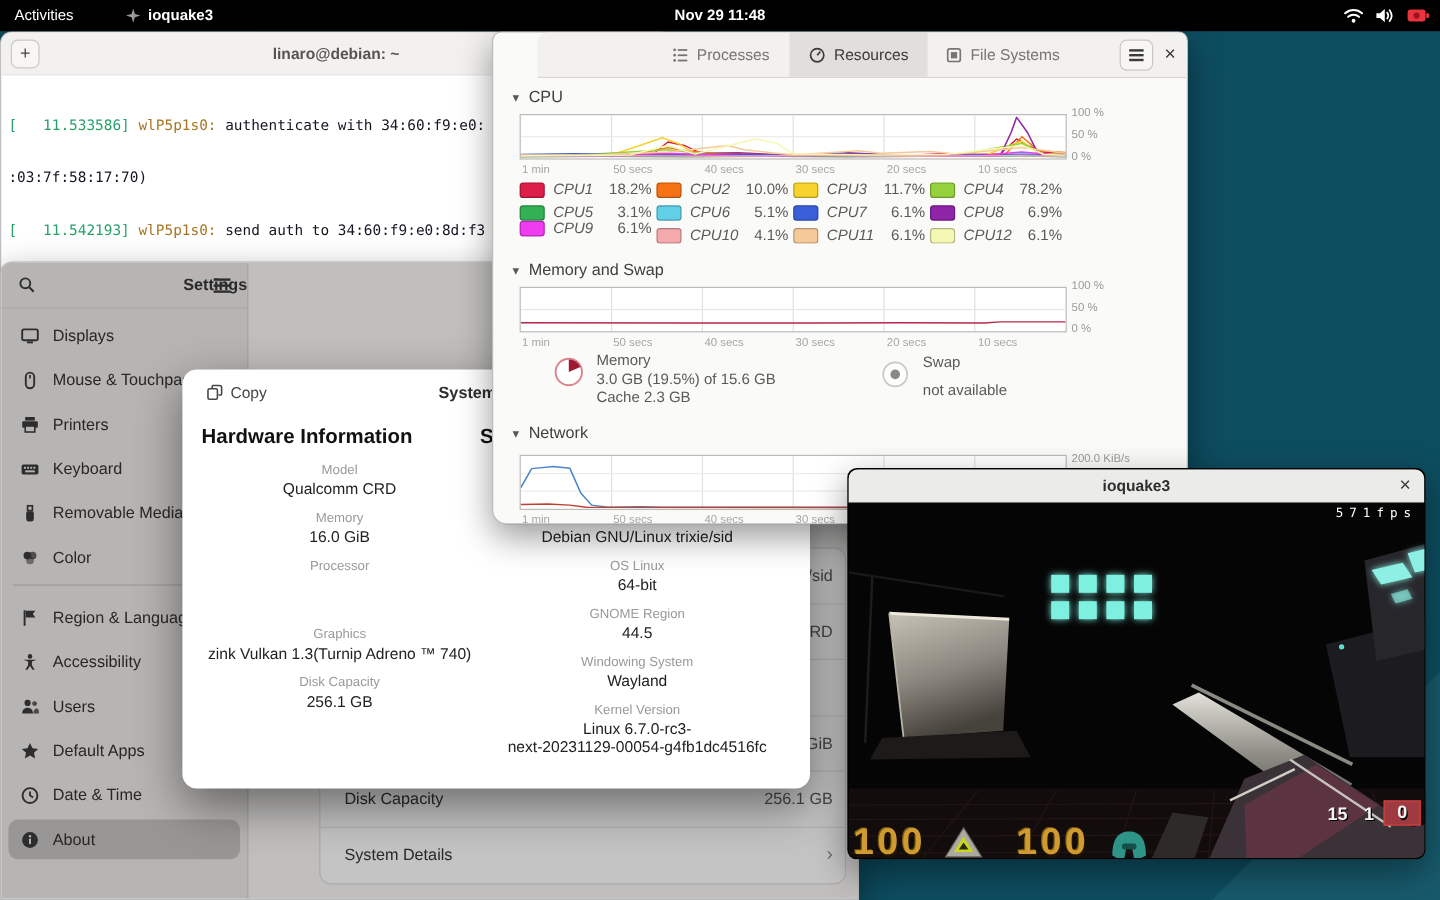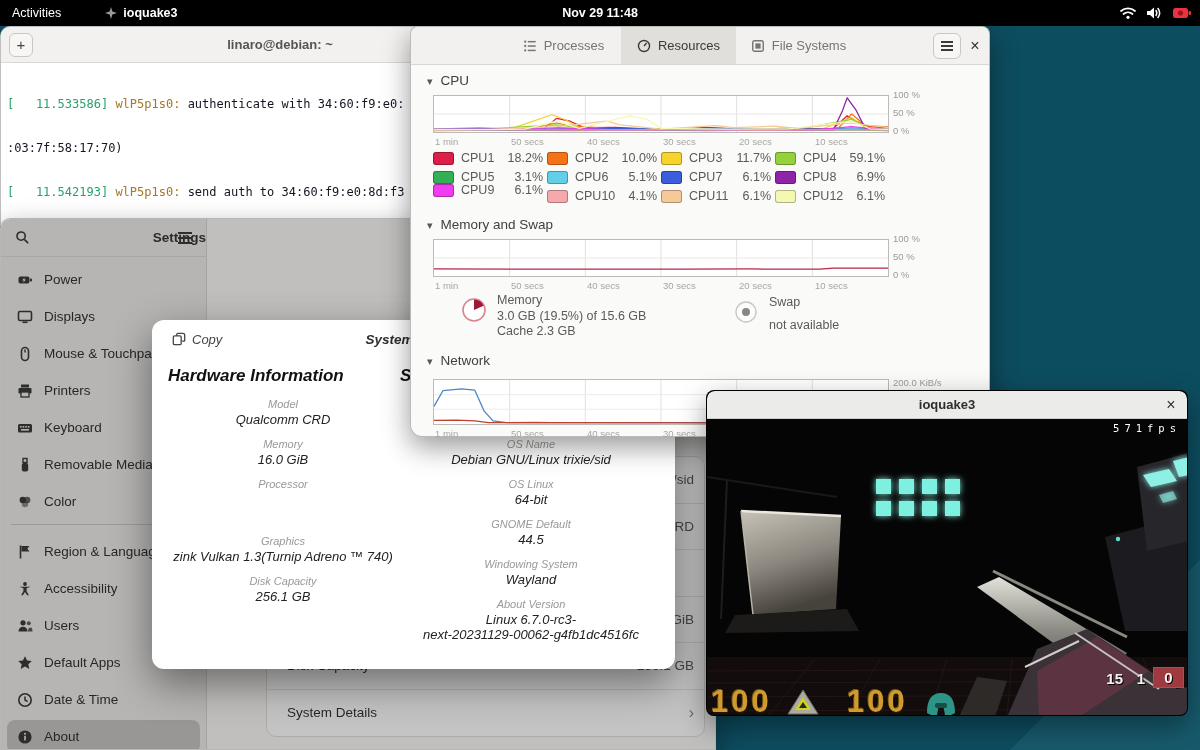--- a/index.html
+++ b/index.html
@@ -45,50 +45,50 @@
   .sb-sep{height:1px;background:rgba(0,0,0,.14);margin:6px 4px 10px 4px;}
   #about-rows{position:absolute;left:265px;top:237px;width:439px;background:rgba(255,255,255,.72);
     border:1px solid #dedcda;border-radius:10px;}
   .a-row{height:46.5px;display:flex;align-items:center;justify-content:space-between;
     padding:0 10px 0 20px;border-bottom:1px solid #e6e4e2;font-size:13.5px;color:#343434;}
   .a-row:last-child{border-bottom:none;}
   .a-val{color:#5c5a58;}
   .chev::after{content:"›";color:#8a8886;font-size:16px;margin-left:8px;}
   #settings-dim{position:absolute;inset:0;background:rgba(0,0,0,.22);z-index:5;}
   
-  #dialog{left:152px;top:320px;width:523px;height:349px;background:#ffffff;border-radius:12px;z-index:30;
-    box-shadow:0 14px 40px rgba(0,0,0,.45);font-size:13px;color:#1c1c1c;font-style:italic;}
+  #dialog{left:152px;top:308px;width:523px;height:349px;background:#ffffff;border-radius:12px;z-index:30;
+    box-shadow:0 14px 40px rgba(0,0,0,.45);font-size:13px;color:#1c1c1c;}
   #dlg-head{height:38px;position:relative;display:flex;align-items:center;justify-content:center;}
   #dlg-title{font-weight:bold;font-size:13.5px;color:#2e2e2e;}
   #copy-btn{position:absolute;left:12px;top:7px;height:24px;display:flex;align-items:center;gap:6px;
     padding:0 8px;border-radius:6px;color:#454545;font-size:13px;}
   .dcol{position:absolute;top:46px;}
   .dhead{font-size:17px;font-weight:bold;color:#111;margin-bottom:12px;}
   .fld{margin-bottom:11px;text-align:center;}
   .fld .fl{font-size:11px;color:#9b9997;margin-bottom:2px;}
   .fld .fv{font-size:13px;color:#222;line-height:15px;min-height:15px;}
   
   #monitor{left:410px;top:26px;width:580px;height:411px;background:#fafaf9;border-radius:8px 8px 12px 12px;z-index:40;font-size:13px;}
-  #mon-head{height:38px;background:#f2f1ef;border-bottom:1px solid #d8d6d3;border-radius:8px 8px 0 0;position:relative;}
+  #mon-head{height:38px;background:#f2f1ef;border-bottom:1px solid #d8d6d3;border-radius:8px 8px 0 0;position:relative;margin-left:37px;}
   .tab{position:absolute;top:0;height:37px;display:flex;align-items:center;justify-content:center;gap:7px;
     font-size:13px;color:#77756f;}
   .tab.active{background:#e1dfdc;color:#3a3a38;}
   #mon-menu{position:absolute;right:28px;top:6px;width:28px;height:26px;border:1px solid #c9c7c4;border-radius:6px;
     display:flex;align-items:center;justify-content:center;background:#f7f6f4;}
   #mon-menu .ham{width:12px;height:1.6px;box-shadow:0 -4px 0 #3a3a3a,0 4px 0 #3a3a3a;}
   #mon-close{right:4px;top:9px;}
   .sec-hdr{position:absolute;left:16px;display:flex;align-items:center;gap:8px;color:#413f3d;font-size:13.5px;}
   .tri::before{content:"▾";color:#5a5856;font-size:11px;}
   .plot{position:absolute;left:22px;width:456px;background:#fff;border:1px solid #bdbbb8;}
   .plot svg{display:block;}
   .ylab{position:absolute;left:482px;font-size:9.5px;color:#9c9a97;}
   .tlab{position:absolute;font-size:9.5px;color:#a8a6a3;}
   .leg-cell{position:absolute;width:110px;height:17px;font-size:12.5px;color:#5c5a58;}
   .leg-sw{position:absolute;left:0;top:1px;width:21px;height:13px;border-radius:3px;box-shadow:inset 0 0 0 1px rgba(0,0,0,.28);}
-  .leg-nm{position:absolute;left:28px;top:0;}
+  .leg-nm{position:absolute;left:28px;top:0;font-style:italic;}
   .leg-pc{position:absolute;right:0;top:0;}
   .mem-txt{position:absolute;font-size:12.5px;color:#5c5a58;line-height:15.5px;}
   
   #game{left:706px;top:390px;width:482px;height:326px;border-radius:8px;z-index:50;background:#000;overflow:hidden;}
   #game .titlebar{height:28px;border-radius:8px 8px 0 0;}
   #game-title{font-weight:bold;font-size:13px;color:#2e2e2e;}
   #game-body{position:absolute;left:0;top:28px;width:482px;height:298px;background:#050505;overflow:hidden;}
   #fps{position:absolute;right:8px;top:3px;color:#fff;font-family:"DejaVu Sans Mono",monospace;
     font-size:10.5px;letter-spacing:5px;}
   .hud-num{position:absolute;bottom:-3px;font-size:31px;font-weight:bold;color:#cf9b30;
@@ -161,28 +161,20 @@
             </svg>
         </div>
         <div id="sb-title">Settings</div>
         <div class="icon-btn" style="position:absolute;right:10px;">
             <div class="ham"></div>
           </div>
       </div>
       <div id="sb-list">
         <div class="sb-item">
           <svg width="16" height="16" viewBox="0 0 16 16">
-              <rect x="1.5" y="4.5" width="11" height="7" rx="2" fill="#3a3a3a"></rect>
-              <rect x="13" y="6.5" width="2" height="3" rx="0.8" fill="#3a3a3a"></rect>
-              <path d="M7.5 5.5l-2.3 3h1.8l-1 2.5 3-3.4H7.3z" fill="#ebe8e6"></path>
-            </svg>
-          <span>Power</span>
-          </div>
-        <div class="sb-item">
-          <svg width="16" height="16" viewBox="0 0 16 16">
               <rect x="1.5" y="2.5" width="13" height="9" rx="1.5" fill="none" stroke="#3a3a3a" stroke-width="1.6"></rect>
               <rect x="5.5" y="12.5" width="5" height="1.6" fill="#3a3a3a"></rect>
             </svg>
           <span>Displays</span>
           </div>
         <div class="sb-item">
           <svg width="16" height="16" viewBox="0 0 16 16">
               <rect x="4.5" y="1.5" width="7" height="13" rx="3.5" fill="none" stroke="#3a3a3a" stroke-width="1.6"></rect>
               <line x1="8" y1="3.5" x2="8" y2="6.5" stroke="#3a3a3a" stroke-width="1.4"></line>
             </svg>
@@ -314,31 +306,31 @@
         </div>
       <div class="fld">
           <div class="fl">OS Name</div>
           <div class="fv">Debian GNU/Linux trixie/sid</div>
         </div>
       <div class="fld">
           <div class="fl">OS Linux</div>
           <div class="fv">64-bit</div>
         </div>
       <div class="fld">
-          <div class="fl">GNOME Default</div>
+          <div class="fl">GNOME Region</div>
           <div class="fv">44.5</div>
         </div>
       <div class="fld">
           <div class="fl">Windowing System</div>
           <div class="fv">Wayland</div>
         </div>
       <div class="fld">
-          <div class="fl">About Version</div>
+          <div class="fl">Kernel Version</div>
           <div class="fv">Linux 6.7.0-rc3-</div>
-          <div class="fv">next-20231129-00062-g4fb1dc4516fc</div>
+          <div class="fv">next-20231129-00054-g4fb1dc4516fc</div>
         </div>
     </div>
   </div>
 
   <div class="win" id="monitor">
     <div id="mon-head">
       <div class="tab" style="left:95px;width:115px;">
         <svg width="14" height="14" viewBox="0 0 16 16">
             <circle cx="2.5" cy="3" r="1.3" fill="#77756f"></circle>
             <circle cx="2.5" cy="8" r="1.3" fill="#77756f"></circle>
@@ -417,21 +409,21 @@
           <span class="leg-pc">10.0%</span>
         </div>
         <div class="leg-cell" style="left: 250px; top: 124px;">
           <span class="leg-sw" style="background:#f6d32d"></span>
           <span class="leg-nm">CPU3</span>
           <span class="leg-pc">11.7%</span>
         </div>
         <div class="leg-cell" style="left: 364px; top: 124px;">
           <span class="leg-sw" style="background:#95d13c"></span>
           <span class="leg-nm">CPU4</span>
-          <span class="leg-pc">59.1%</span>
+          <span class="leg-pc">78.2%</span>
         </div>
         <div class="leg-cell" style="left: 22px; top: 143px;">
           <span class="leg-sw" style="background:#33b054"></span>
           <span class="leg-nm">CPU5</span>
           <span class="leg-pc">3.1%</span>
         </div>
         <div class="leg-cell" style="left: 136px; top: 143px;">
           <span class="leg-sw" style="background:#62cfe8"></span>
           <span class="leg-nm">CPU6</span>
           <span class="leg-pc">5.1%</span>

